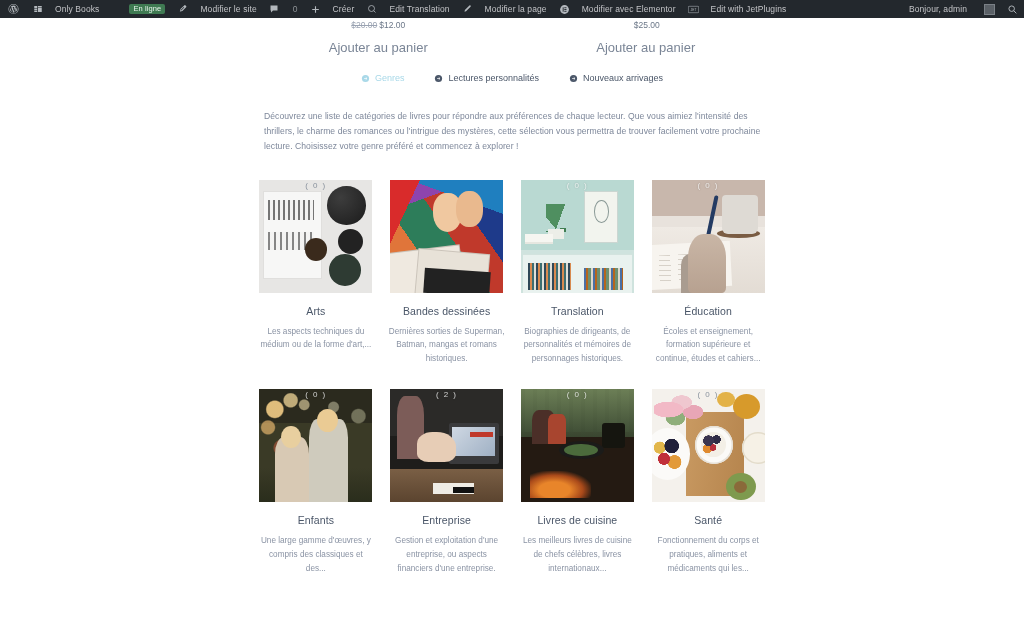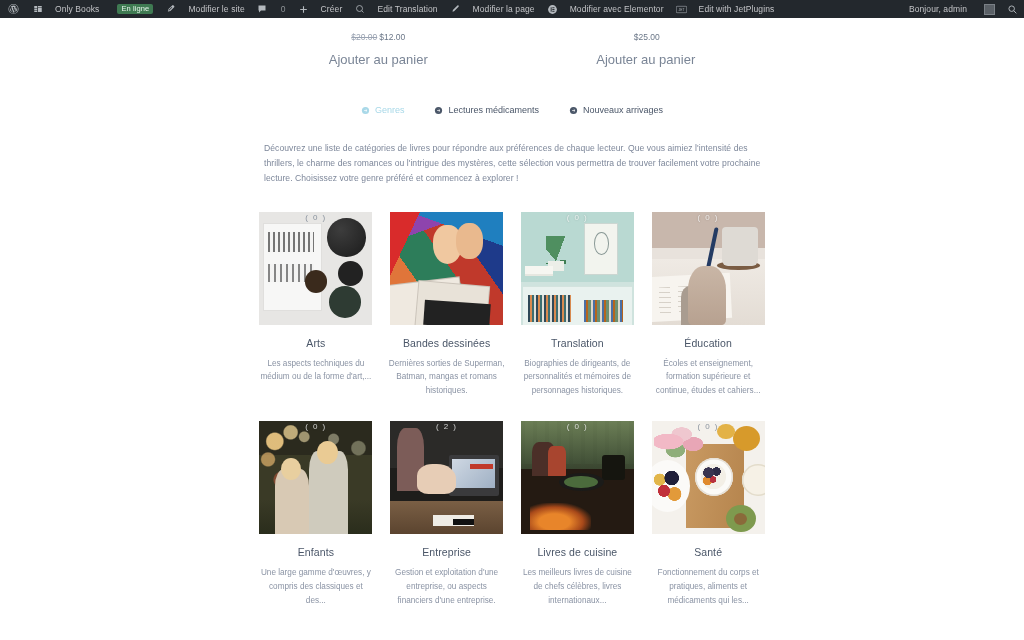--- a/index.html
+++ b/index.html
@@ -40,21 +40,21 @@
     color: #b4b9be;
   }
   .ab-icn svg { display: block; }
   .badge-online {
     background: #3f7a52;
     color: #e8f5ec;
     font-size: 7.5px;
     padding: 1px 4px 1.5px;
     border-radius: 2px;
     line-height: 1;
-    margin-left: 6px;
+    margin-left: 18px;
   }
   .ab-right {
     margin-left: auto;
     display: flex; align-items: flex-end;
   }
   .ab-avatar {
     width: 11px; height: 11px;
     background: #5a6066;
     border: 1px solid #7a8086;
     margin-left: 5px;
@@ -72,21 +72,21 @@
   }
   .container {
     width: 512px;
     margin: 0 auto;
     position: relative;
   }
 
   
   .product-strip {
     display: flex;
-    padding-top: 12px;
+    padding-top: 0;
     gap: 23px;
   }
   .prod {
     width: 50%;
     text-align: center;
     font-size: 8.5px;
     color: #7a8596;
   }
   .prod .price-row { line-height: 14px; white-space: nowrap; }
   .price-del { text-decoration: line-through; color: #9aa3b2; }
@@ -97,21 +97,21 @@
     font-size: 13px;
     color: #7a8596;
     cursor: pointer;
   }
 
   
   .tabs {
     display: flex;
     justify-content: center;
     gap: 30px;
-    margin-top: 38px;
+    margin-top: 18px;
   }
   .tab {
     display: flex; align-items: center; gap: 5px;
     font-size: 9px;
     color: #4a5668;
     cursor: pointer;
     white-space: nowrap;
   }
   .tab.active { color: #a8d8e8; }
   .tab-ico { width: 9px; height: 9px; display: block; }
@@ -607,21 +607,21 @@
           <circle cx="10" cy="10" r="8" fill="#a8d8e8"></circle>
           <path d="M7 10h6M10.5 7.2 13.4 10l-2.9 2.8" fill="none" stroke="#fff" stroke-width="1.6"></path>
         </svg>
         <span>Genres</span>
       </div>
       <div class="tab">
         <svg class="tab-ico" viewBox="0 0 20 20">
           <circle cx="10" cy="10" r="8" fill="#4a5668"></circle>
           <path d="M7 10h6M10.5 7.2 13.4 10l-2.9 2.8" fill="none" stroke="#fff" stroke-width="1.6"></path>
         </svg>
-        <span>Lectures médicaments</span>
+        <span>Lectures personnalités</span>
       </div>
       <div class="tab">
         <svg class="tab-ico" viewBox="0 0 20 20">
           <circle cx="10" cy="10" r="8" fill="#4a5668"></circle>
           <path d="M7 10h6M10.5 7.2 13.4 10l-2.9 2.8" fill="none" stroke="#fff" stroke-width="1.6"></path>
         </svg>
         <span>Nouveaux arrivages</span>
       </div>
     </div>
 

